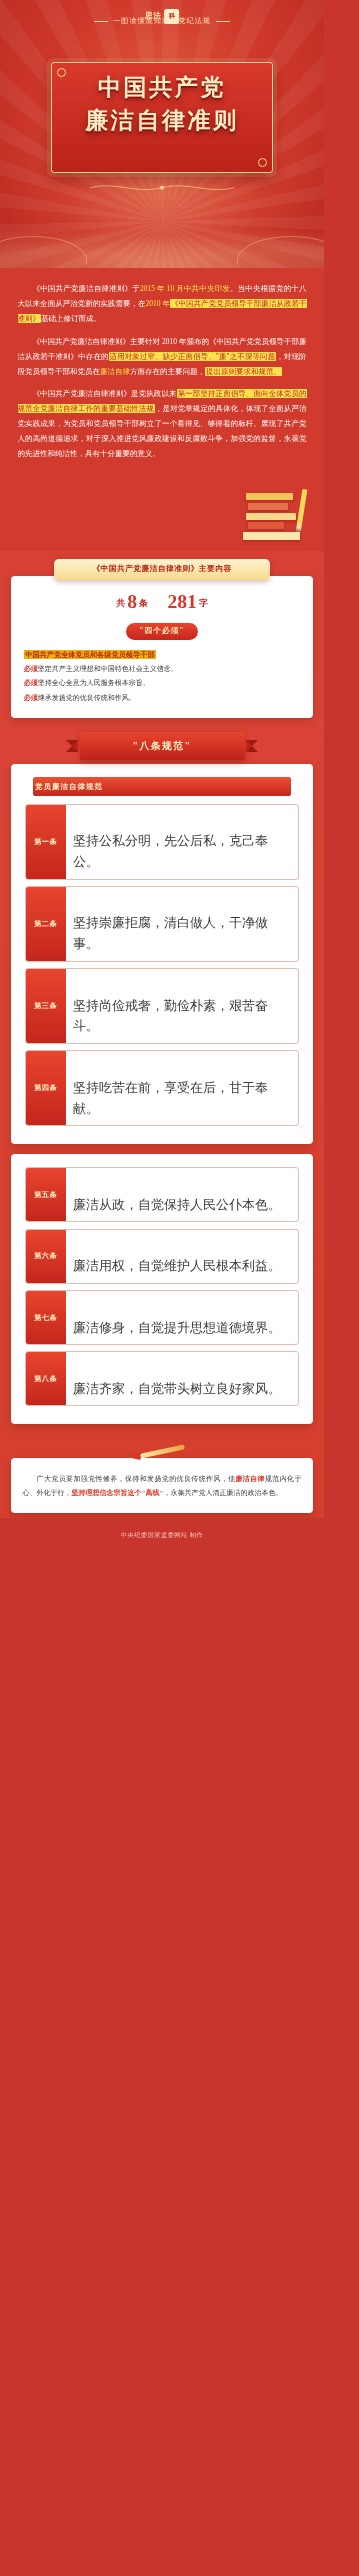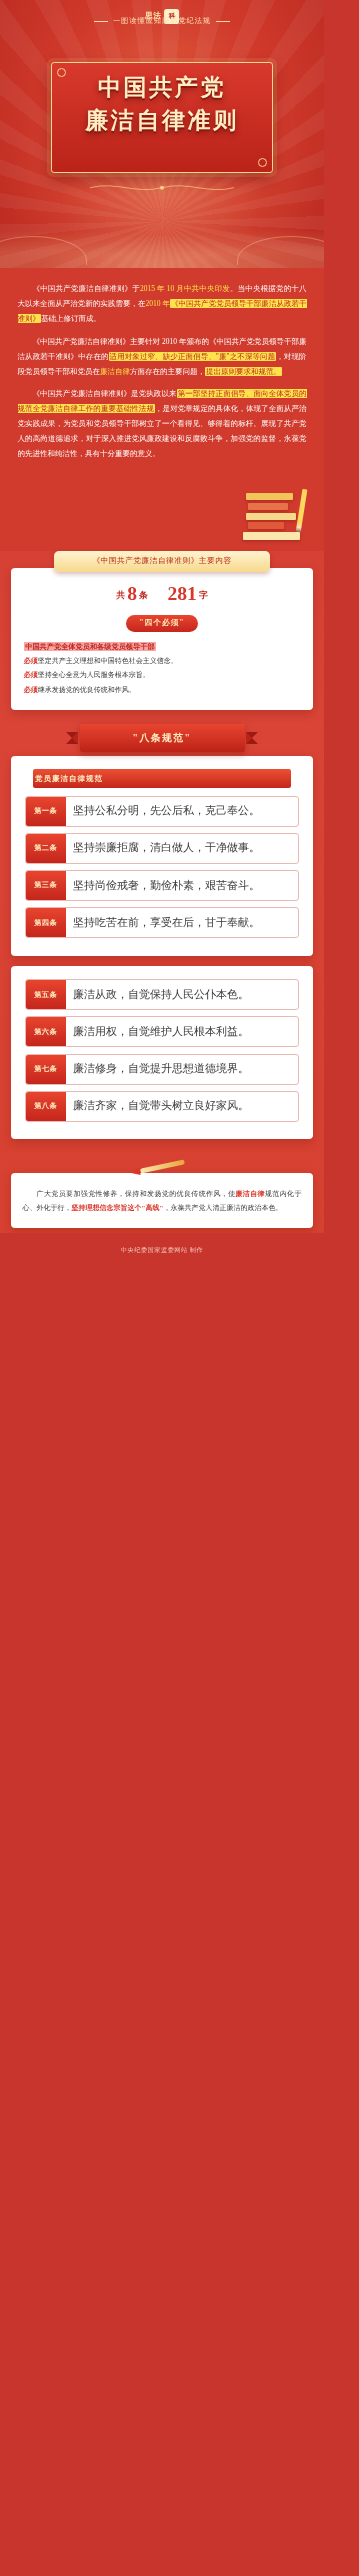--- a/index.html
+++ b/index.html
@@ -190,26 +190,26 @@
     width: 4.6px; height: 44px;
     background: linear-gradient(180deg,#ffd75e 0%,#ffd75e 78%, #f6e3bd 88%, #8d4a2a 100%);
     border-radius: 1px 1px 0 0;
     transform: rotate(9deg);
   }
 
   
   .section { padding: 0 11.3px 14.4px 11.3px; }
   .sec-banner {
     position: relative;
-    margin: 0 auto 0 auto;
+    margin: 8px auto 0 auto;
     width: 100%;
     max-width: 216px;
     background: linear-gradient(180deg,#fff3cf 0%, #f7d98e 100%);
     color: #b9281d;
-    font-weight: normal;
+    font-weight: bold;
     font-size: 7.7px;
     text-align: center;
     padding: 5.7px 3.1px;
     border-radius: 5px;
     box-shadow: 0 2.1px 5.2px rgba(110,20,10,0.3);
     letter-spacing: 0.5px;
     font-family: "Liberation Serif", serif;
   }
   .sec-banner:before, .sec-banner:after {
     content: "";
@@ -255,21 +255,21 @@
     background: linear-gradient(180deg,#e8452f,#c5261c);
     color: #ffe9b8;
     font-weight: bold;
     font-size: 7.7px;
     padding: 3.6px 13.4px;
     border-radius: 10.3px;
     letter-spacing: 1px;
     font-family: "Liberation Serif", serif;
   }
   .lead-hl {
-    background: #fca5a5;
+    background: #eab308;
     color: #b9281d;
     font-weight: bold;
     font-size: 7.2px;
     line-height: 1.9;
     padding: 0.5px 1.5px;
     font-family: "Liberation Serif", serif;
   }
   .item {
     color: #333333;
     font-size: 7px;
@@ -345,23 +345,24 @@
     display: flex;
     align-items: center;
     justify-content: center;
     letter-spacing: 0.5px;
     font-family: "Liberation Serif", serif;
   }
   .rule-tx {
     flex: 1;
     padding: 5.7px 5.2px 5.7px 7.2px;
     color: #3a3a3a;
-    font-size: 11px;
+    font-size: 13px;
     line-height: 1.6;
     font-family: "Liberation Serif", serif;
+    margin-top: 21px;
   }
 
   
   .closing-wrap { padding: 3.1px 11.3px 5.2px 11.3px; }
   .closing-icon {
     text-align: center;
     margin-bottom: -7.2px;
     position: relative;
     z-index: 4;
   }

